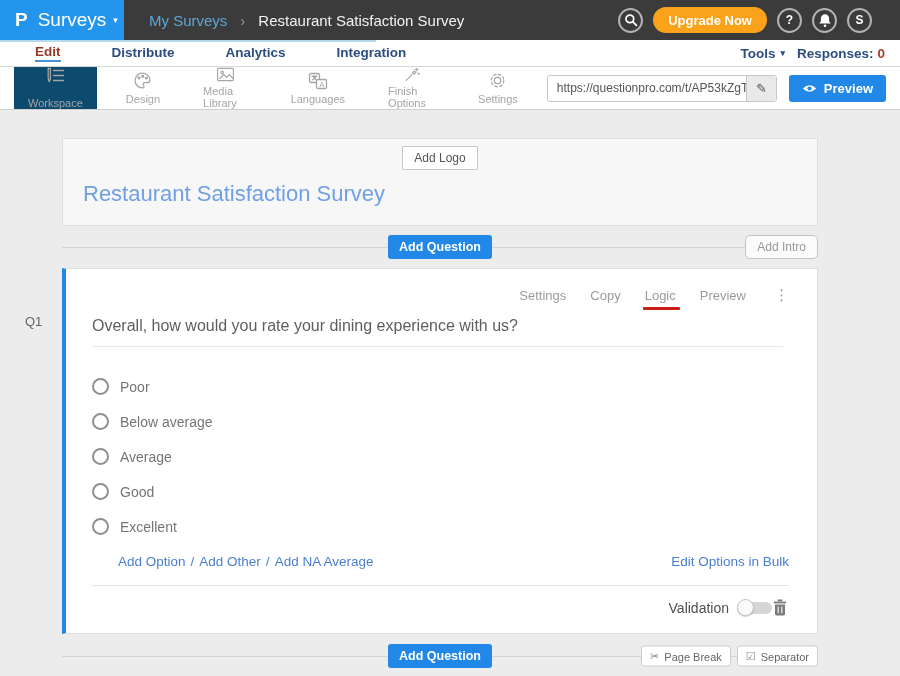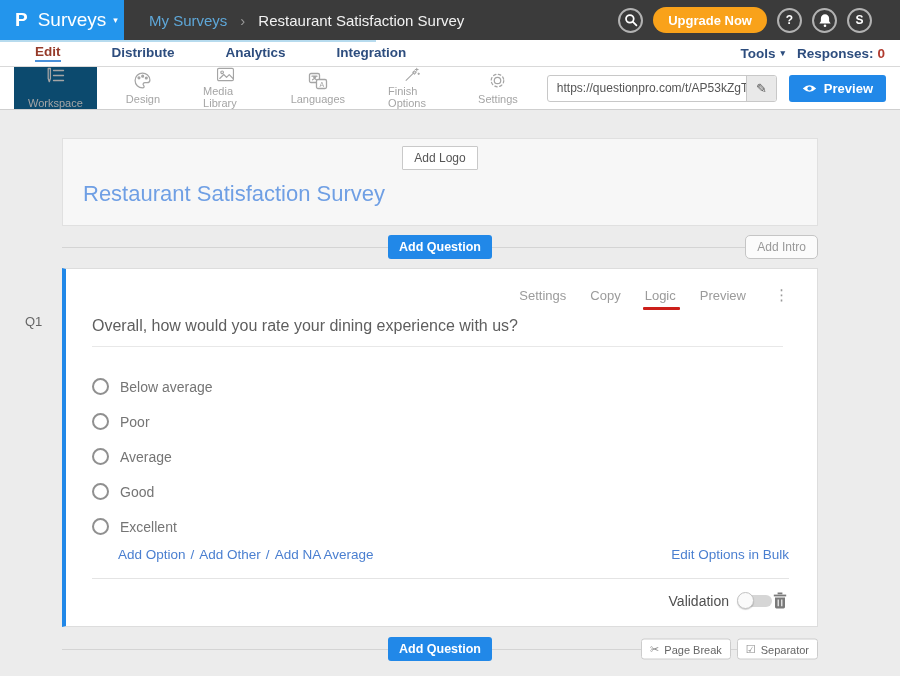--- a/index.html
+++ b/index.html
@@ -68,21 +68,21 @@
   .question-card { background:#fff; border:1px solid #ddd; border-left:4px solid #2188e8; padding:0 28px 15px 26px; }
   .q-actions { display:flex; justify-content:flex-end; align-items:center; gap:24px; padding-top:17px; font-size:13px; color:#9b9b9b; }
   .q-action { cursor:pointer; position:relative; }
   .logic-mark { position:absolute; left:-2px; right:-4px; bottom:-7px; height:3px; background:#cc1f1a; border-radius:1px; }
   .q-menu { font-size:15px; color:#999; margin-left:4px; cursor:pointer; }
   .q-text { margin-top:13px; margin-right:6px; font-size:16px; color:#5e5e5e; padding-bottom:11px; border-bottom:1px solid #e8e8e8; cursor:text; }
   .options { margin-top:22px; }
   .option-row { display:flex; align-items:center; height:35px; }
   .radio { width:17px; height:17px; border:2px solid #909090; border-radius:50%; margin-right:11px; background:#fff; flex:none; cursor:pointer; }
   .option-label { font-size:14px; color:#757575; cursor:text; }
-  .option-links-row { display:flex; justify-content:space-between; align-items:center; margin:3px 0 0 26px; font-size:13.5px; }
+  .option-links-row { display:flex; justify-content:space-between; align-items:center; margin:10px 0 0 26px; font-size:13.5px; }
   .links-left { display:flex; gap:5px; }
   .link { color:#4a7fd0; cursor:pointer; }
   .link-sep { color:#4a7fd0; }
   .validation-row { margin-top:16px; border-top:1px solid #e4e4e4; display:flex; align-items:center; justify-content:flex-end; padding:13px 2px 2px 0; }
   .validation-left { display:flex; align-items:center; gap:8px; }
   .validation-label { font-size:14px; color:#4f4f4f; }
   .toggle { position:relative; width:36px; height:17px; cursor:pointer; }
   .toggle-track { position:absolute; left:7px; top:3px; width:28px; height:12px; background:#d6d6d6; border-radius:6px; }
   .toggle-knob { position:absolute; left:0; top:0; width:17px; height:17px; background:#fafafa; border:1px solid #c2c2c2; border-radius:50%; box-shadow:0 1px 1px rgba(0,0,0,.18); }
   .trash-btn { cursor:pointer; line-height:0; }
@@ -236,25 +236,25 @@
         </span>
         <span class="q-action">Preview</span>
         <span class="q-menu">⋮</span>
       </div>
 
       <div class="q-text">Overall, how would you rate your dining experience with us?</div>
 
       <div class="options">
         <div class="option-row">
           <span class="radio"></span>
+          <span class="option-label">Poor</span>
+        </div>
+        <div class="option-row">
+          <span class="radio"></span>
           <span class="option-label">Below average</span>
-        </div>
-        <div class="option-row">
-          <span class="radio"></span>
-          <span class="option-label">Poor</span>
         </div>
         <div class="option-row">
           <span class="radio"></span>
           <span class="option-label">Average</span>
         </div>
         <div class="option-row">
           <span class="radio"></span>
           <span class="option-label">Good</span>
         </div>
         <div class="option-row">

